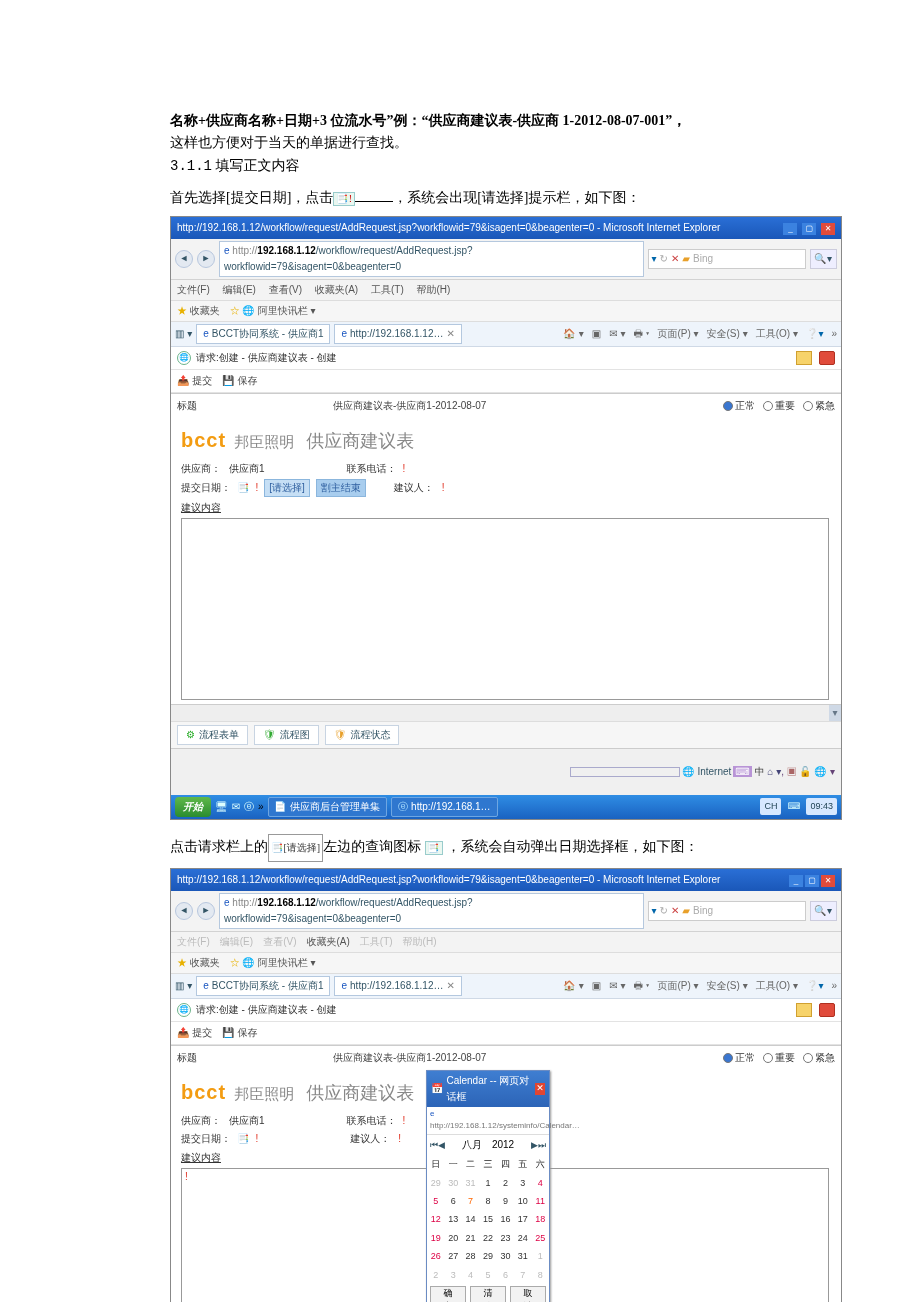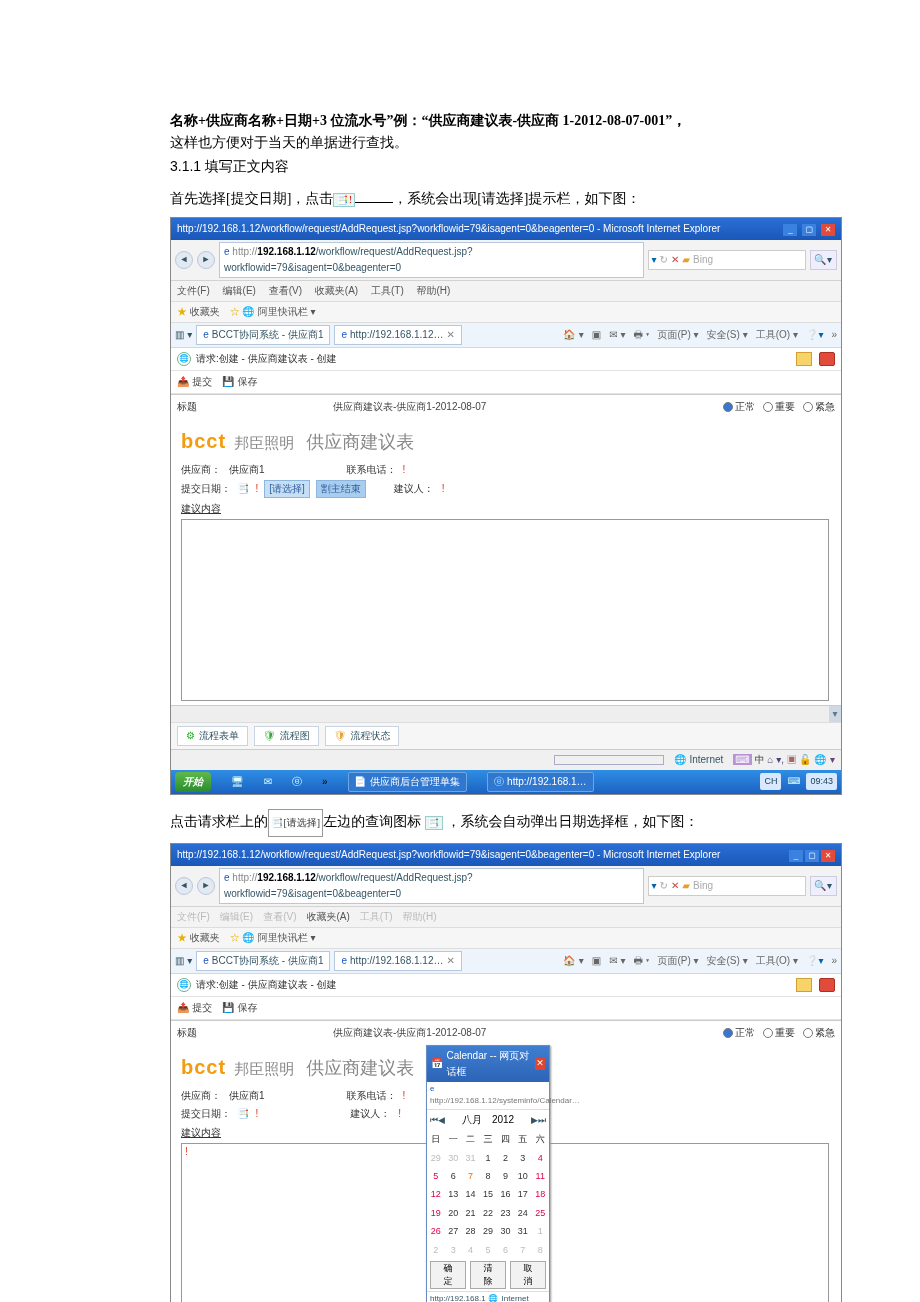--- a/index.html
+++ b/index.html
@@ -1,18 +1,18 @@
 <!DOCTYPE html>
 <html><head>
 <meta charset="utf-8">
 <style>
   body{margin:0;font-family:"SimSun","宋体",serif;font-size:14px;line-height:1.6;background:#fff;color:#000}
   .page{width:920px;margin:0 auto;padding:110px 170px 60px 170px;box-sizing:border-box}
   .bold{font-weight:700}
-  .section-num{font-family:Liberation Sans, sans-serif}
+  .section-num{font-family:Liberation Mono, monospace}
   .inline-icon{display:inline-block;vertical-align:middle;font-size:10px;padding:1px 2px;line-height:1}
   .icon-search{color:#0a6;background:#eaf7f0;border:1px solid #9cc}
   .icon-reqsel{background:#fff;border:1px solid #999;color:#333;padding:8px 2px}
   .icon-reqsel .g{color:#0a6}
   .screenshot{width:670px;margin:6px 0 14px 0;border:1px solid #888;font-family:"Tahoma","宋体",sans-serif;font-size:10px;background:#fff;position:relative}
   .titlebar{background:linear-gradient(#2a6fd6,#1a57b8);color:#fff;padding:3px 6px;display:flex;justify-content:space-between;align-items:center}
   .winbtns span{display:inline-block;width:14px;height:12px;margin-left:2px;text-align:center;line-height:12px;font-size:8px}
   .winmin{background:#3b82e0}
   .winmax{background:#3b82e0}
   .wincls{background:#e04b3b}
@@ -61,26 +61,26 @@
   .reqsel{background:#c6dff5;border:1px solid #8bb6dd;padding:0 4px;color:#3060a0}
   .content-lbl{margin-top:2px;text-decoration:underline}
   .content-box{border:1px solid #999;height:180px;margin-top:2px;margin-right:2px}
   .content-box.short{height:164px}
   .content-red{color:#e03020;padding:1px 3px}
   .footer-tabs{display:flex;gap:6px;padding:3px 6px;border-top:1px solid #ddd;background:#f6f6f6}
   .ftab{display:flex;align-items:center;gap:4px;background:#fff;border:1px solid #c8d4e2;padding:1px 8px;color:#356}
   .ftab .gear{color:#2a2}
   .ftab .shield-g{color:#3a3}
   .ftab .shield-o{color:#e8a02a}
-  .statusbar{display:flex;align-items:center;gap:10px;padding:2px 6px;border-top:1px solid #ccc;background:#f0f0f0}
+  .statusbar{display:flex;align-items:center;gap:2px;padding:15px 6px;border-top:1px solid #ccc;background:#f0f0f0}
   .statusbar .spacer{flex:1}
   .statusbar .prog{width:110px;height:10px;border:1px solid #aac;box-sizing:border-box}
   .statusbar .inet{color:#356}
   .statusbar .langbar{color:#647}
-  .taskbar{display:flex;align-items:center;background:linear-gradient(#2f8de4,#1a62c1);padding:2px 4px;gap:20px}
+  .taskbar{display:flex;align-items:center;background:linear-gradient(#2f8de4,#1a62c1);padding:2px 4px;gap:4px}
   .startbtn{background:linear-gradient(#5fb84a,#2a8c2f);color:#fff;border-radius:4px;padding:2px 8px;font-style:italic;font-weight:700}
   .ql{color:#dff}
   .taskbtn{background:#2f77cf;border:1px solid #6ea6e2;color:#fff;padding:1px 6px;border-radius:2px;display:inline-flex;gap:3px;align-items:center}
   .taskbtn .e{color:#aee1ff}
   .tray{margin-left:auto;color:#dff;display:flex;gap:6px;align-items:center;font-size:9px}
   .tray .bubble{background:#d7e8ff;color:#245;border-radius:2px;padding:1px 4px}
   
   .caldlg{position:absolute;left:255px;top:0;width:122px;background:#fff;border:1px solid #6b8cc3;box-shadow:1px 1px 2px #999}
   .caltitle{background:linear-gradient(#3f7ed1,#2c64b7);color:#fff;padding:2px 4px;display:flex;align-items:center;gap:3px}
   .caltitle .x{margin-left:auto;background:#e04532;color:#fff;width:12px;height:12px;text-align:center;line-height:11px;font-size:9px}

